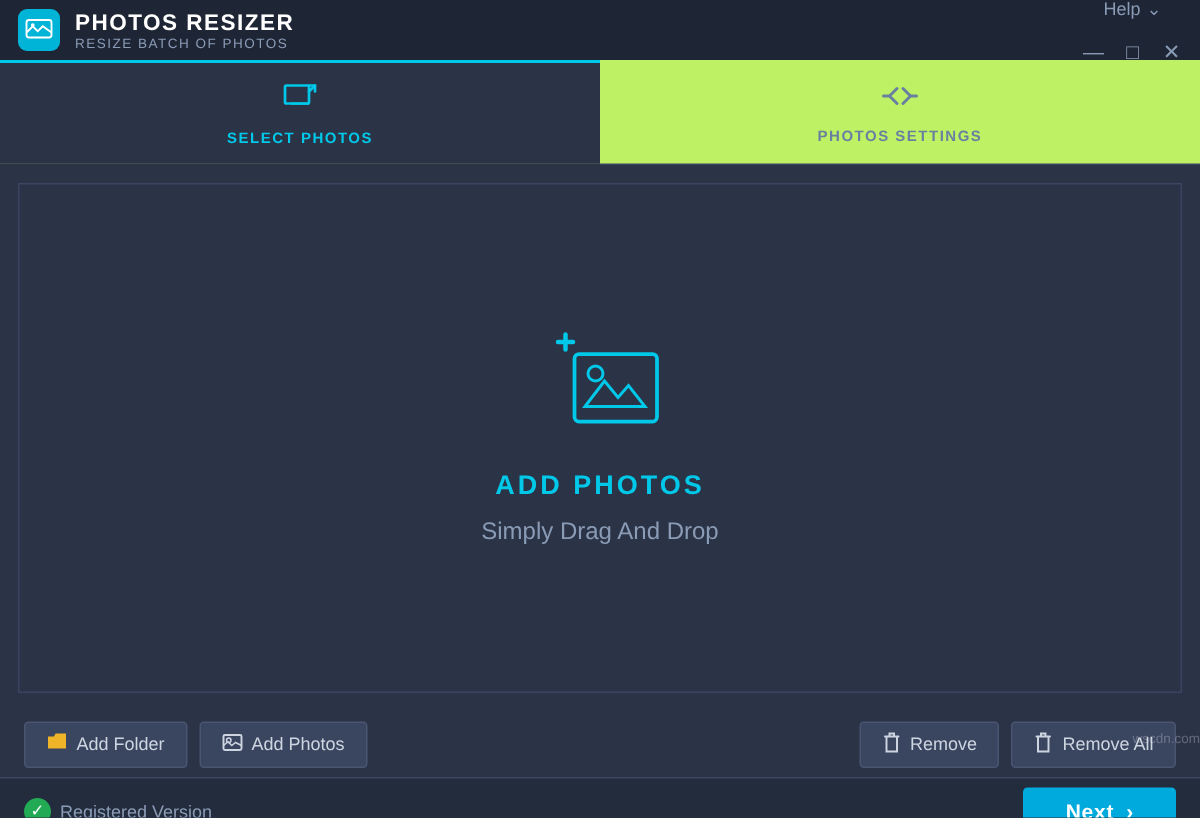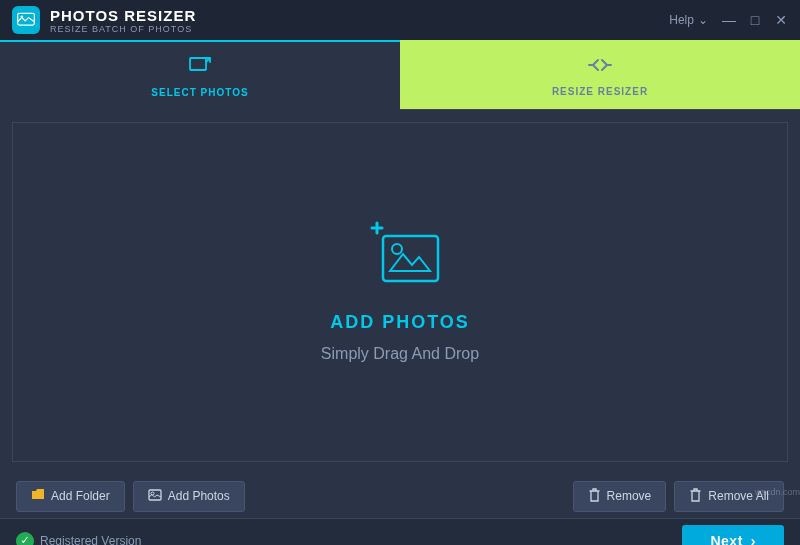--- a/index.html
+++ b/index.html
@@ -60,20 +60,21 @@
     .app-subtitle {
       font-size: 9px;
       color: #8a9bb5;
       letter-spacing: 1px;
     }
 
     .title-bar-right {
       display: flex;
       align-items: center;
       gap: 14px;
+      flex-direction: column;
     }
 
     .help-btn {
       font-size: 12px;
       color: #8a9bb5;
       cursor: pointer;
       display: flex;
       align-items: center;
       gap: 4px;
     }
@@ -330,21 +331,21 @@
     <span class="step-label">SELECT PHOTOS</span>
   </div>
   <div class="step-tab">
     <div class="step-icon">
       <svg width="24" height="24" viewBox="0 0 24 24" fill="none">
         <path d="M5 12 L1 12 M19 12 L23 12" stroke="#6b7fa0" stroke-width="2" stroke-linecap="round"></path>
         <path d="M5 12 L10 7 M5 12 L10 17" stroke="#6b7fa0" stroke-width="2" stroke-linecap="round"></path>
         <path d="M19 12 L14 7 M19 12 L14 17" stroke="#6b7fa0" stroke-width="2" stroke-linecap="round"></path>
       </svg>
     </div>
-    <span class="step-label">RESIZE RESIZER</span>
+    <span class="step-label">PHOTOS SETTINGS</span>
   </div>
 </div>
 
 <div class="main-content">
   <div class="drop-area">
 
     <div class="add-photos-icon">
       <svg width="90" height="75" viewBox="0 0 90 75" fill="none">
 
         <line x1="22" y1="12" x2="22" y2="2" stroke="#00c8e8" stroke-width="3" stroke-linecap="round"></line>

